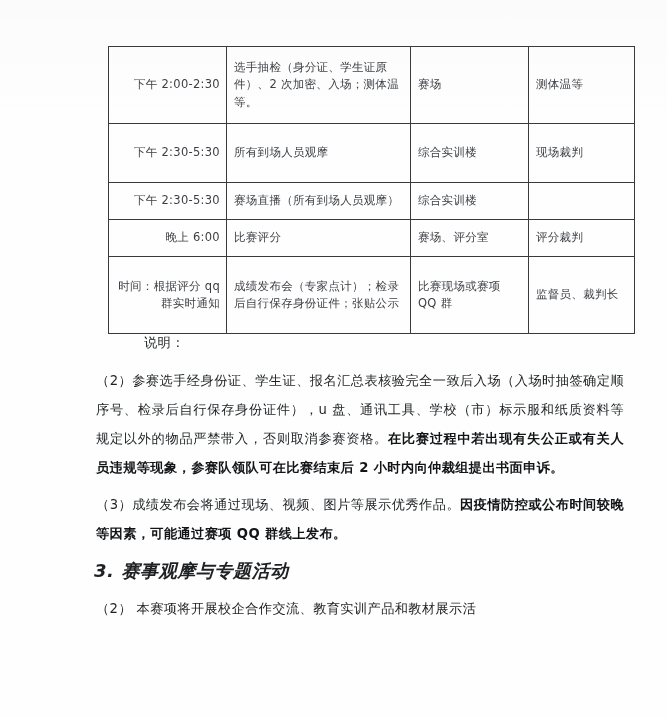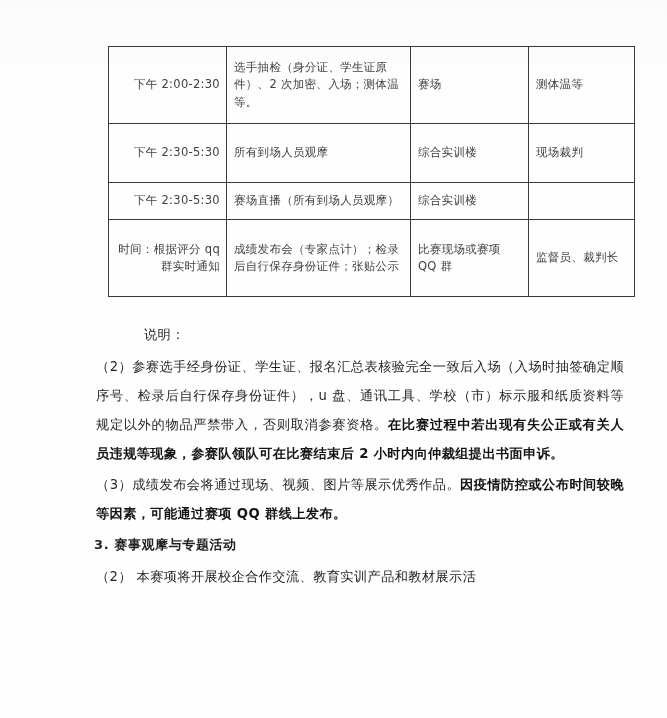--- a/index.html
+++ b/index.html
@@ -68,31 +68,32 @@
     position: absolute;
     left: 52px;
     top: 320px;
     width: 572px;
     font-size: 13.2px;
     line-height: 30px;
     color: #1e2123;
     letter-spacing: 0.4px;
   }
   .body p {
-    margin: 0 0 2px 0;
+    margin: 8px 0 2px 0;
     text-align: justify;
   }
   .b       { font-weight: bold; color: #121416; }
   .section-head {
     font-weight: bold;
-    font-size: 13px;
+    font-size: 18px;
     padding-left: 42px;
     margin-top: 10px;
     margin-bottom: 4px;
     letter-spacing: 0.6px;
+    font-style: italic;
   }
   .para-ind { padding-left: 44px; }
   .note-head {
     padding-left: 92px;
   }
   .tight { line-height: 29px; }
 </style>
 </head>
 <body>
 
@@ -113,20 +114,26 @@
           <td class="c-place two ink-light">综合实训楼</td>
           <td class="c-staff two ink-light">现场裁判</td>
         </tr>
         <tr>
           <td class="c-time small ink-light">下午 2:30-5:30</td>
           <td class="c-item small ink-light">赛场直播（所有到场人员观摩）</td>
           <td class="c-place small ink-light">综合实训楼</td>
           <td class="c-staff small ink-light"></td>
         </tr>
         <tr>
+          <td class="c-time small ink-light">晚上 6:00</td>
+          <td class="c-item small ink-light">比赛评分</td>
+          <td class="c-place small ink-light">赛场、评分室</td>
+          <td class="c-staff small ink-light">评分裁判</td>
+        </tr>
+        <tr>
           <td class="c-time tall ink-light">时间：根据评分 qq 群实时通知</td>
           <td class="c-item tall ink-light">成绩发布会（专家点计）；检录后自行保存身份证件；张贴公示</td>
           <td class="c-place tall ink-light">比赛现场或赛项 QQ 群</td>
           <td class="c-staff tall ink-light">监督员、裁判长</td>
         </tr>
       </tbody>
     </table>
   </div>
 
   <div class="body">

